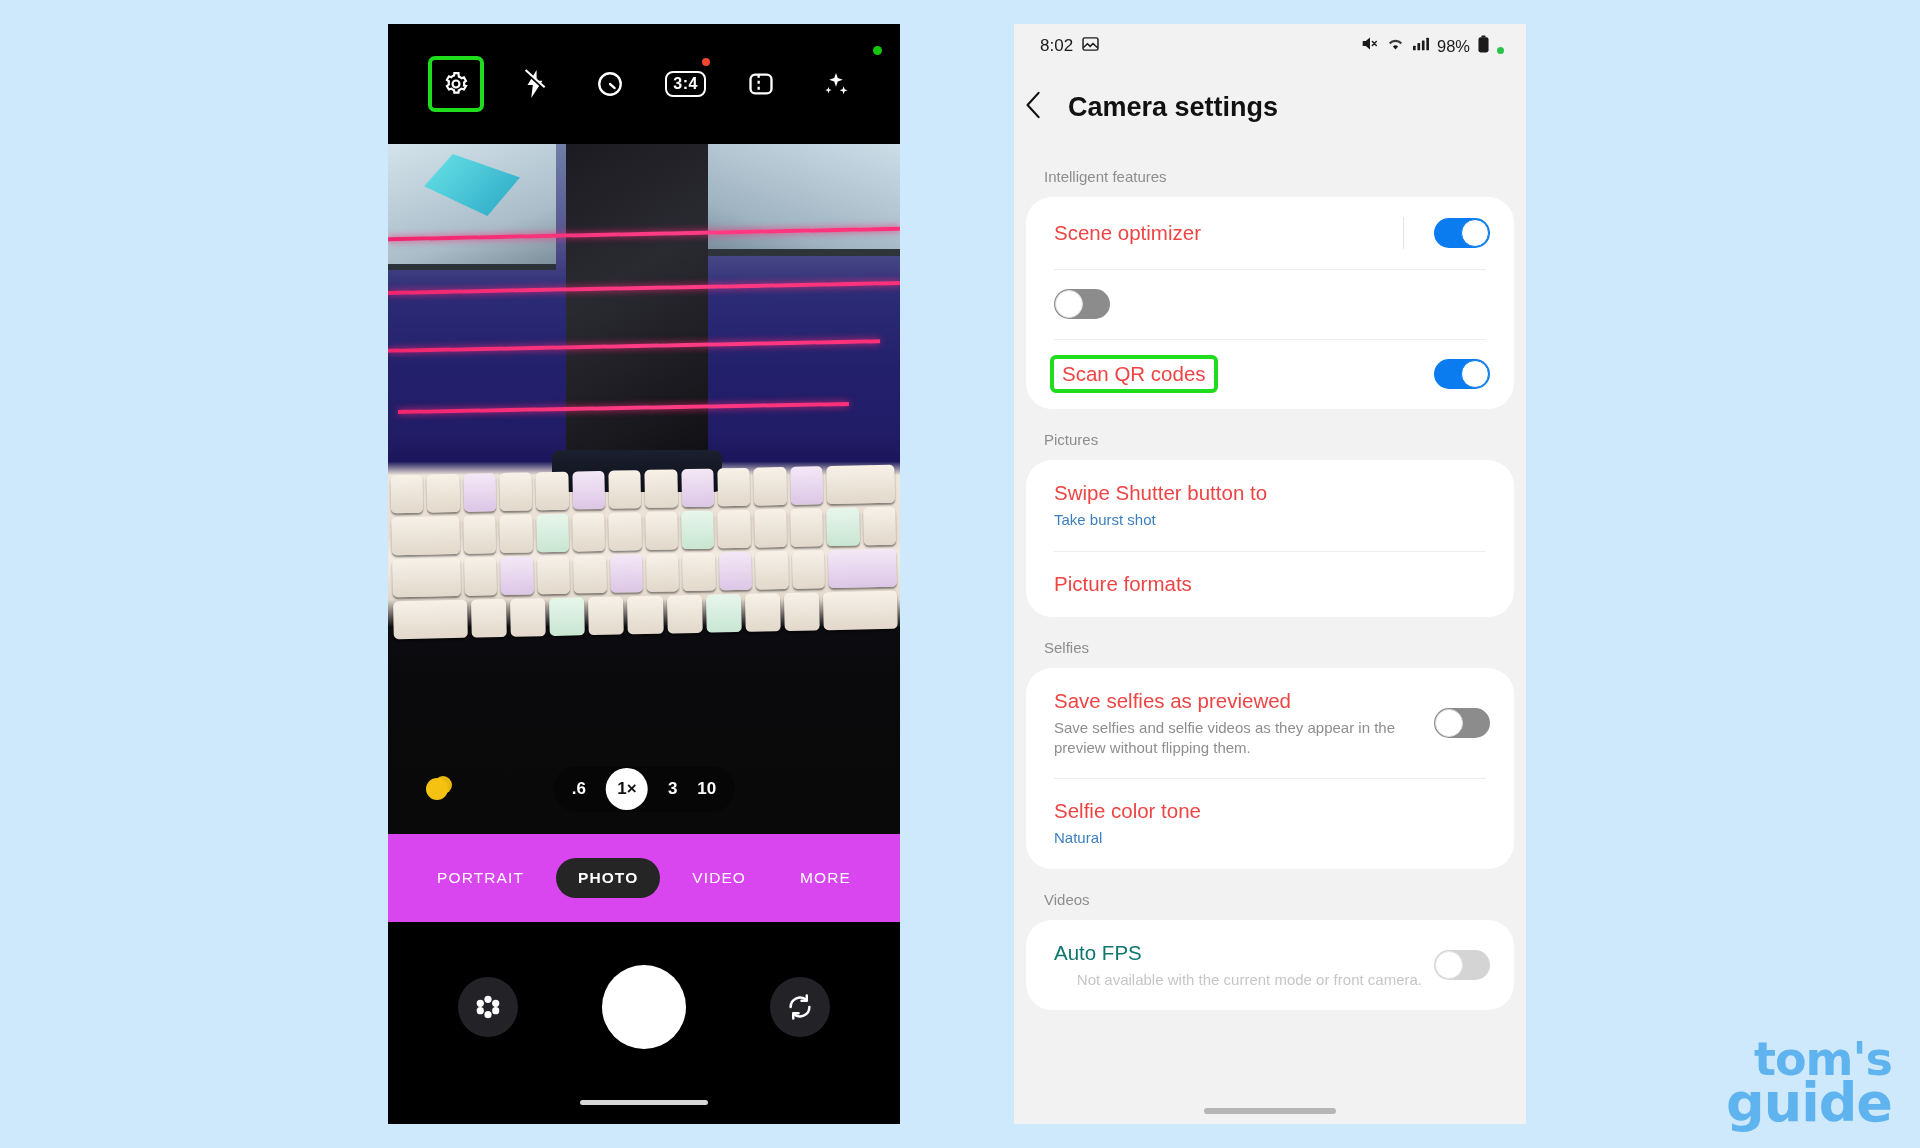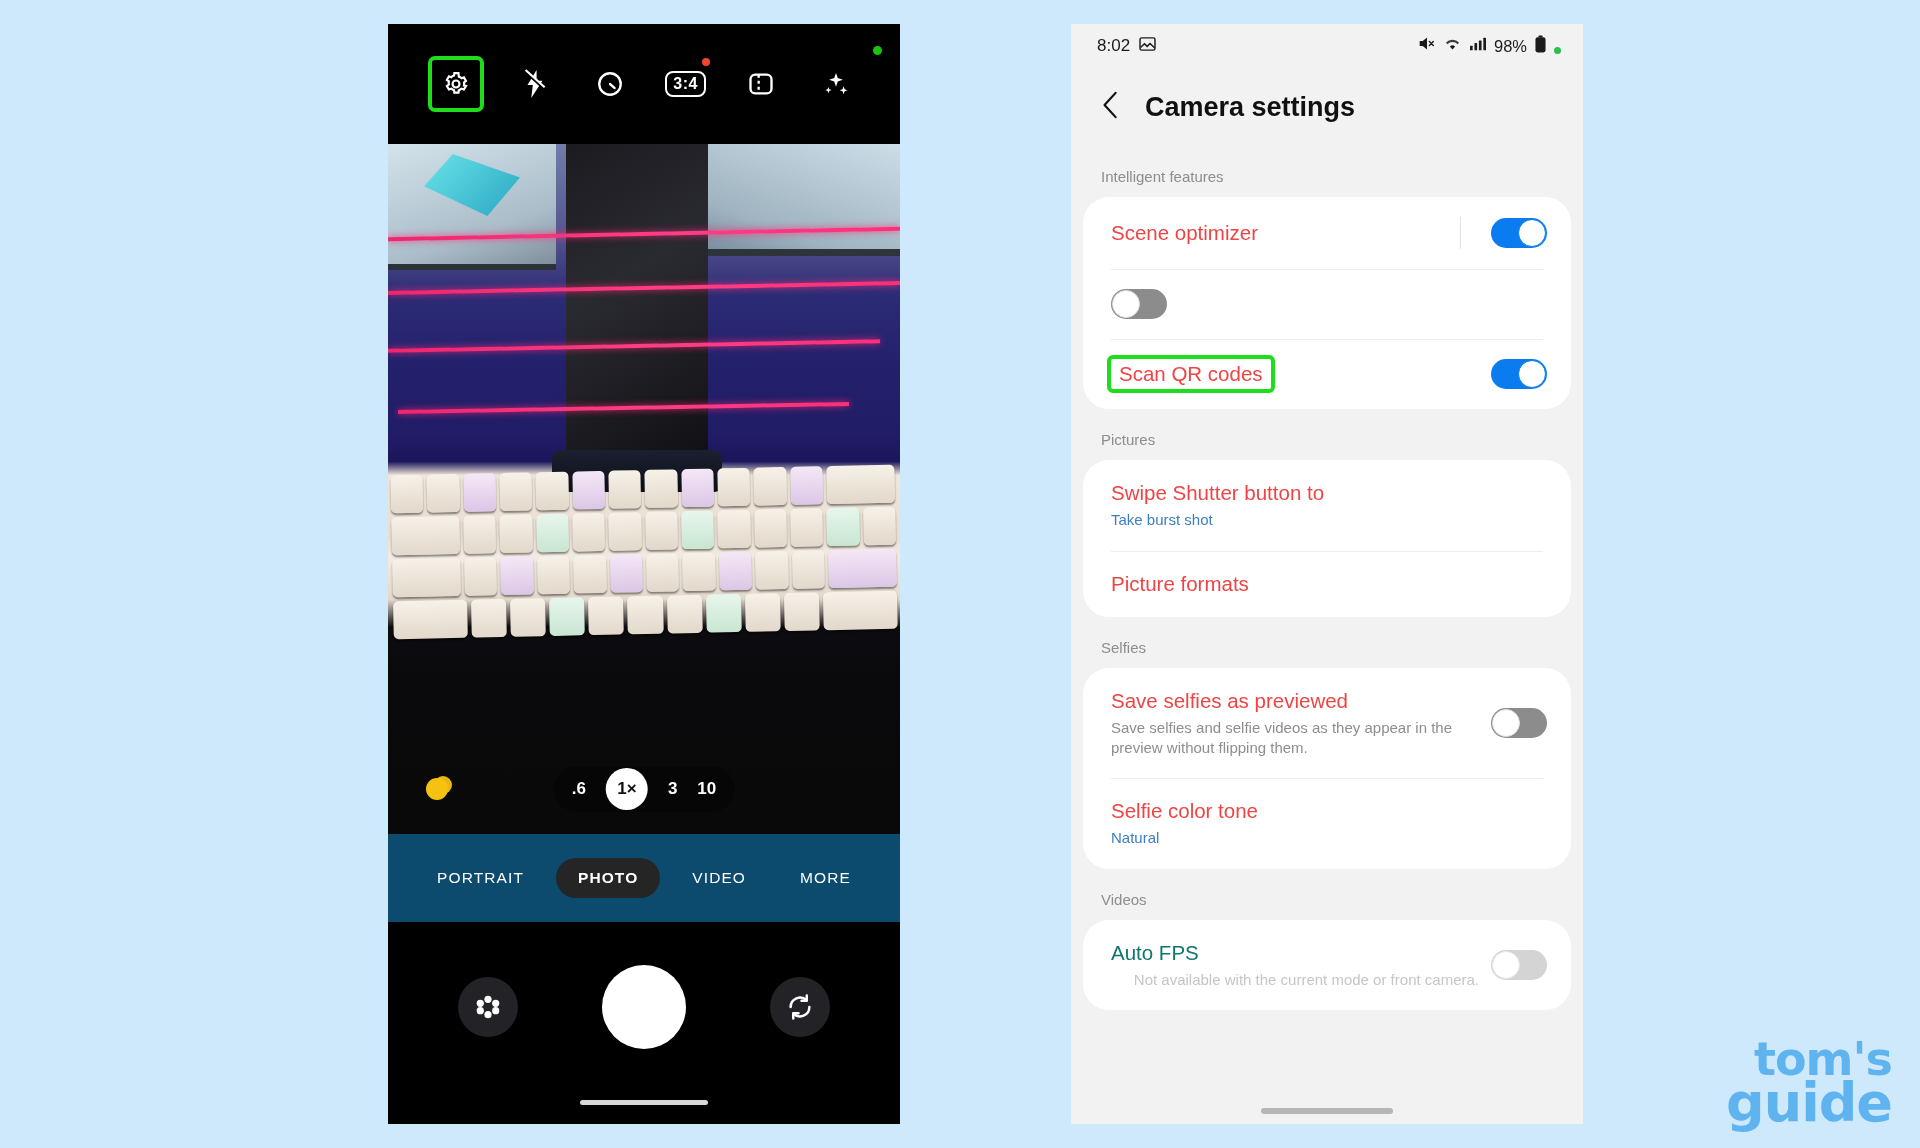--- a/index.html
+++ b/index.html
@@ -126,21 +126,21 @@
     color: #fff; font-size: 17px; font-weight: 700;
   }
   .zoom-opt.active {
     width: 42px; height: 42px; border-radius: 50%;
     background: #fff; color: #111;
     display: flex; align-items: center; justify-content: center;
     font-size: 17px;
   }
   .mode-bar {
     height: 88px; display: flex; align-items: center; justify-content: center;
-    gap: 10px; background: #0c4a6e;
+    gap: 10px; background: #d946ef;
   }
   .mode {
     color: #fff; font-size: 15.5px; letter-spacing: 1.1px;
     padding: 11px 22px; border-radius: 22px; font-weight: 500;
   }
   .mode.active { background: #252525; font-weight: 700; }
   .shutter-row {
     height: 170px; display: flex; align-items: center;
     justify-content: center; gap: 84px; background: #000;
   }
@@ -155,39 +155,39 @@
   .home-ind {
     height: 40px; background: #000; display: flex;
     align-items: flex-start; justify-content: center; padding-top: 8px;
   }
   .home-ind span {
     width: 128px; height: 5px; border-radius: 3px; background: #d8d8d8;
   }
 
   
   .phone-settings {
-    position: absolute; left: 1071px; top: 24px;
+    position: absolute; left: 1014px; top: 24px;
     width: 512px; height: 1100px;
     background: #f2f2f2; overflow: hidden;
   }
   .sb {
     height: 44px; display: flex; align-items: center;
     justify-content: space-between; padding: 0 22px 0 26px;
     font-size: 17px; color: #1b1b1b;
   }
   .sb-left { display: flex; align-items: center; gap: 9px; }
   .sb-right { display: flex; align-items: center; gap: 7px; }
   .batt-pct { font-size: 16.5px; }
   .green-dot {
     width: 7px; height: 7px; border-radius: 50%;
     background: #29c24a; align-self: flex-start; margin-top: 12px;
   }
   .settings-head {
     height: 78px; display: flex; align-items: center; gap: 22px;
-    padding: 0 28px;
+    padding: 0 8px;
   }
   .settings-title { font-size: 27px; font-weight: 700; color: #111; }
   .group-label {
     font-size: 15px; color: #8d8d8d; padding: 22px 30px 12px;
   }
   .card {
     background: #fff; border-radius: 26px; margin: 0 12px;
     overflow: hidden;
   }
   .row {

